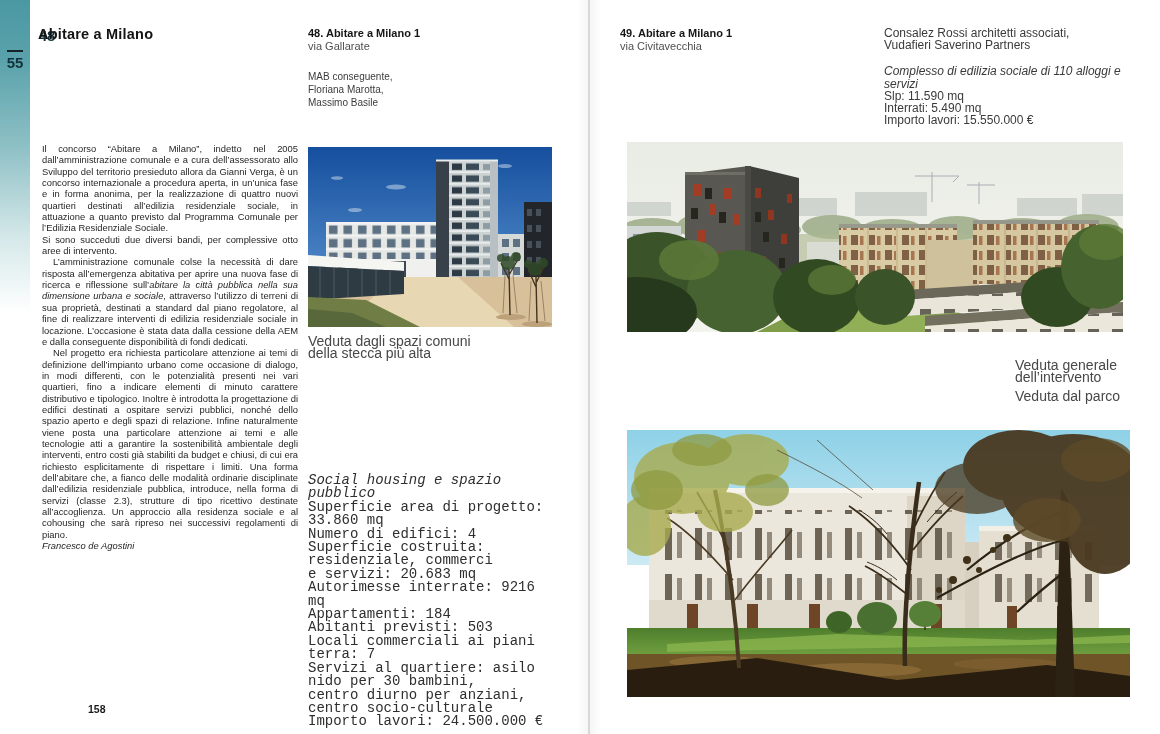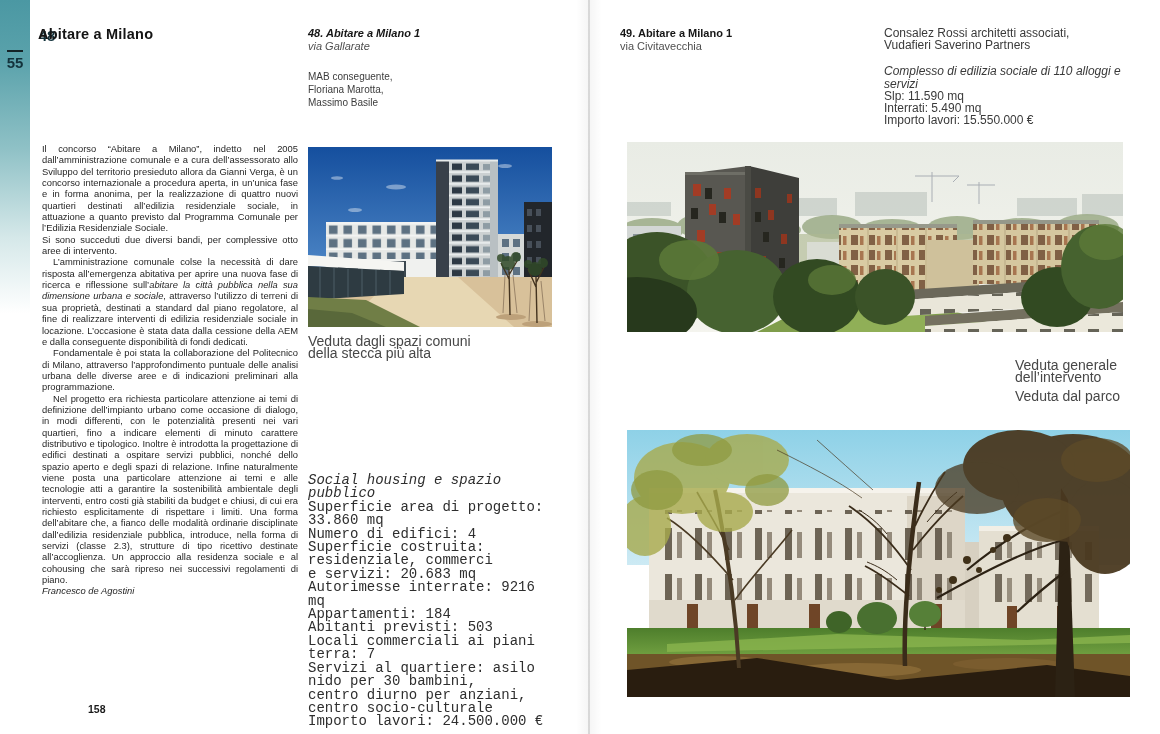--- a/index.html
+++ b/index.html
@@ -56,26 +56,25 @@
   <div class="abs index-divider"></div>
   <div class="abs index-num" style="left:0;top:54px;">55</div>
 </div>
 
 <div class="abs section-title">Abitare a Milano</div>
 
 <div class="abs essay">
   <p>Il concorso “Abitare a Milano”, indetto nel 2005 dall’amministrazione comunale e a cura dell’assessorato allo Sviluppo del territorio presieduto allora da Gianni Verga, è un concorso internazionale a procedura aperta, in un’unica fase e in forma anonima, per la realizzazione di quattro nuovi quartieri destinati all’edilizia residenziale sociale, in attuazione a quanto previsto dal Programma Comunale per l’Edilizia Residenziale Sociale.</p>
   <p>Si sono succeduti due diversi bandi, per complessive otto aree di intervento.</p>
   <p class="ind"><span>L’amministrazione comunale colse la necessità di dare risposta all’emergenza abitativa per aprire una nuova fase di ricerca e riflessione sull’</span><span class="it">abitare la città pubblica nella sua dimensione urbana e sociale</span><span>, attraverso l’utilizzo di terreni di sua proprietà, destinati a standard dal piano regolatore, al fine di realizzare interventi di edilizia residenziale sociale in locazione. L’occasione è stata data dalla cessione della AEM e dalla conseguente disponibilità di fondi dedicati.</span></p>
-  <p class="ind">Fondamentale è poi stata la collaborazione del Politecnico di Milano, attraverso l’approfondimento puntuale delle analisi urbana delle diverse aree e di indicazioni preliminari alla programmazione.</p>
   <p class="ind">Nel progetto era richiesta particolare attenzione ai temi di definizione dell’impianto urbano come occasione di dialogo, in modi differenti, con le potenzialità presenti nei vari quartieri, fino a indicare elementi di minuto carattere distributivo e tipologico. Inoltre è introdotta la progettazione di edifici destinati a ospitare servizi pubblici, nonché dello spazio aperto e degli spazi di relazione. Infine naturalmente viene posta una particolare attenzione ai temi e alle tecnologie atti a garantire la sostenibilità ambientale degli interventi, entro costi già stabiliti da budget e chiusi, di cui era richiesto esplicitamente di rispettare i limiti. Una forma dell’abitare che, a fianco delle modalità ordinarie disciplinate dall’edilizia residenziale pubblica, introduce, nella forma di servizi (classe 2.3), strutture di tipo ricettivo destinate all’accoglienza. Un approccio alla residenza sociale e al cohousing che sarà ripreso nei successivi regolamenti di piano.</p>
   <p class="it">Francesco de Agostini</p>
 </div>
 
-<div class="abs" style="left:308px;top:27px;width:244px;font-style:italic;">
+<div class="abs" style="left:308px;top:27px;width:244px;">
   <div class="proj-heading">48. Abitare a Milano 1</div>
   <div class="proj-street">via Gallarate</div>
 </div>
 
 <div class="abs architects" style="left:308px;top:71px;width:244px;">
   <div>MAB conseguente,</div>
   <div>Floriana Marotta,</div>
   <div>Massimo Basile</div>
 </div>
 

